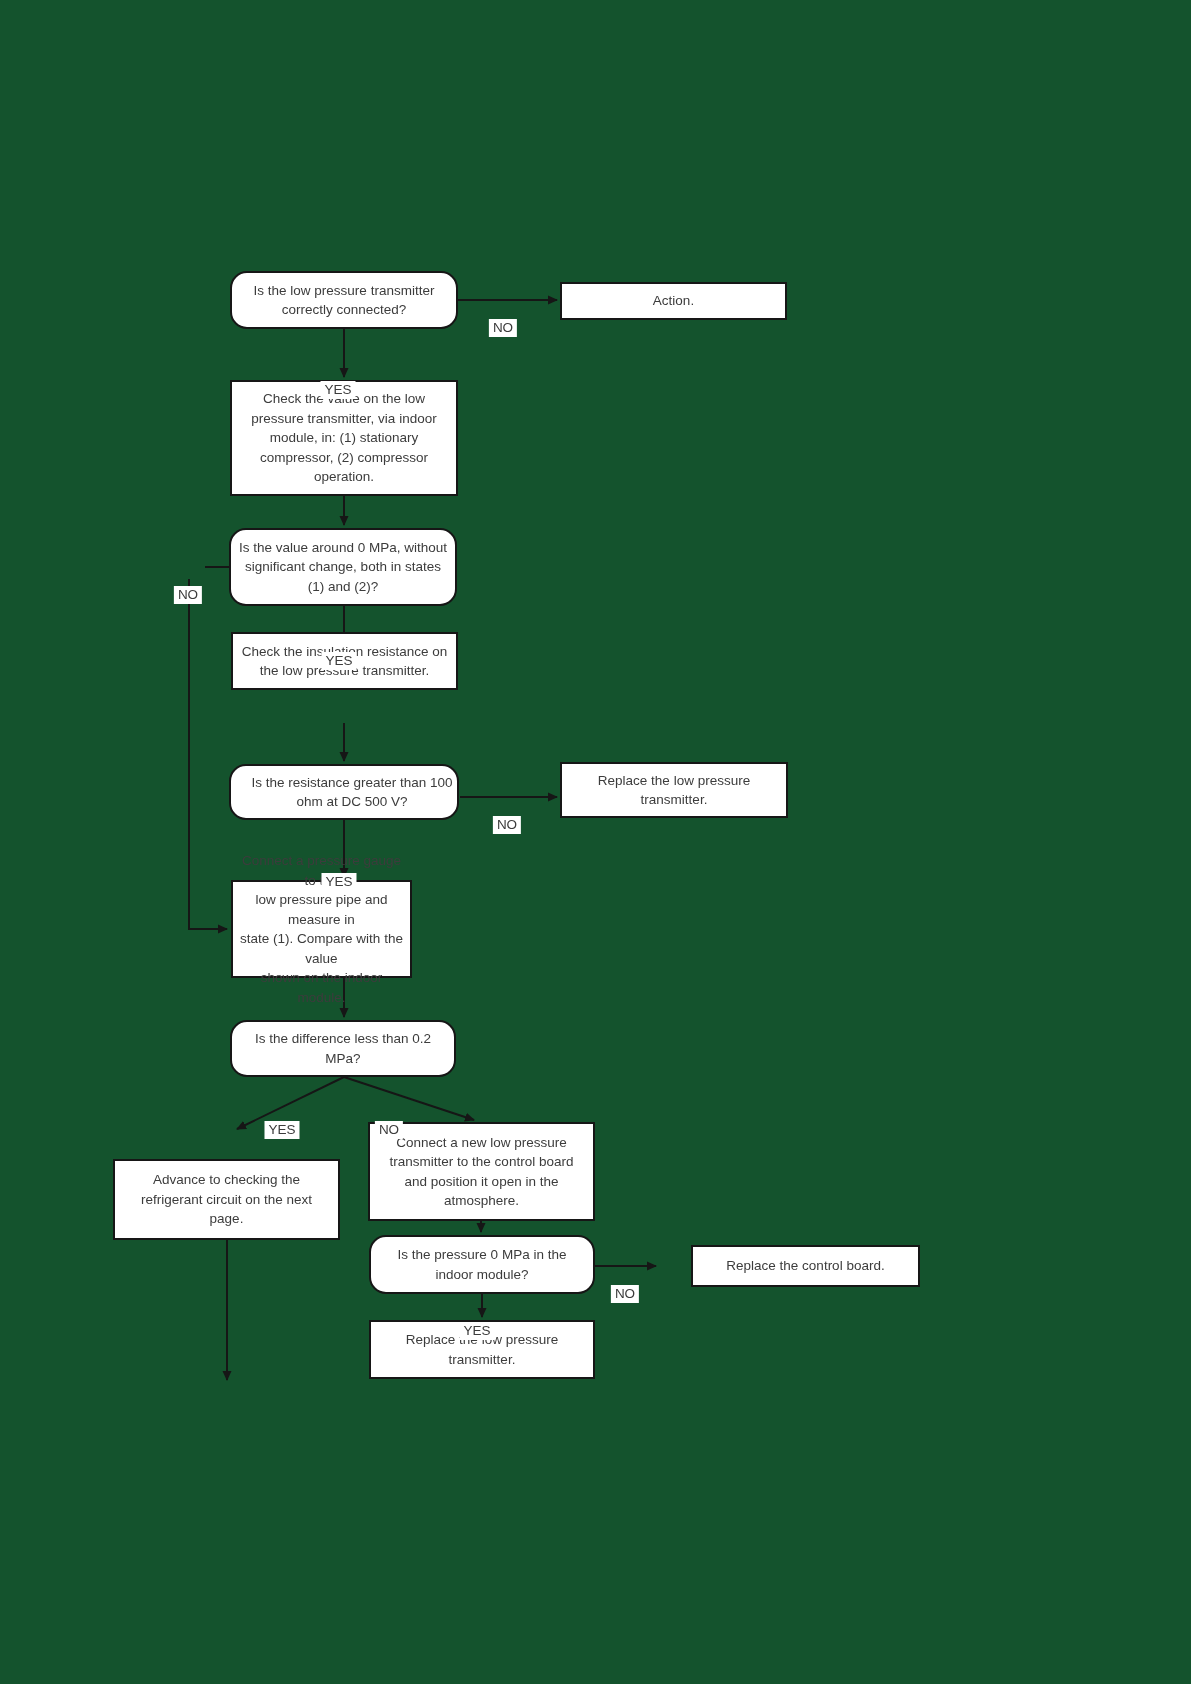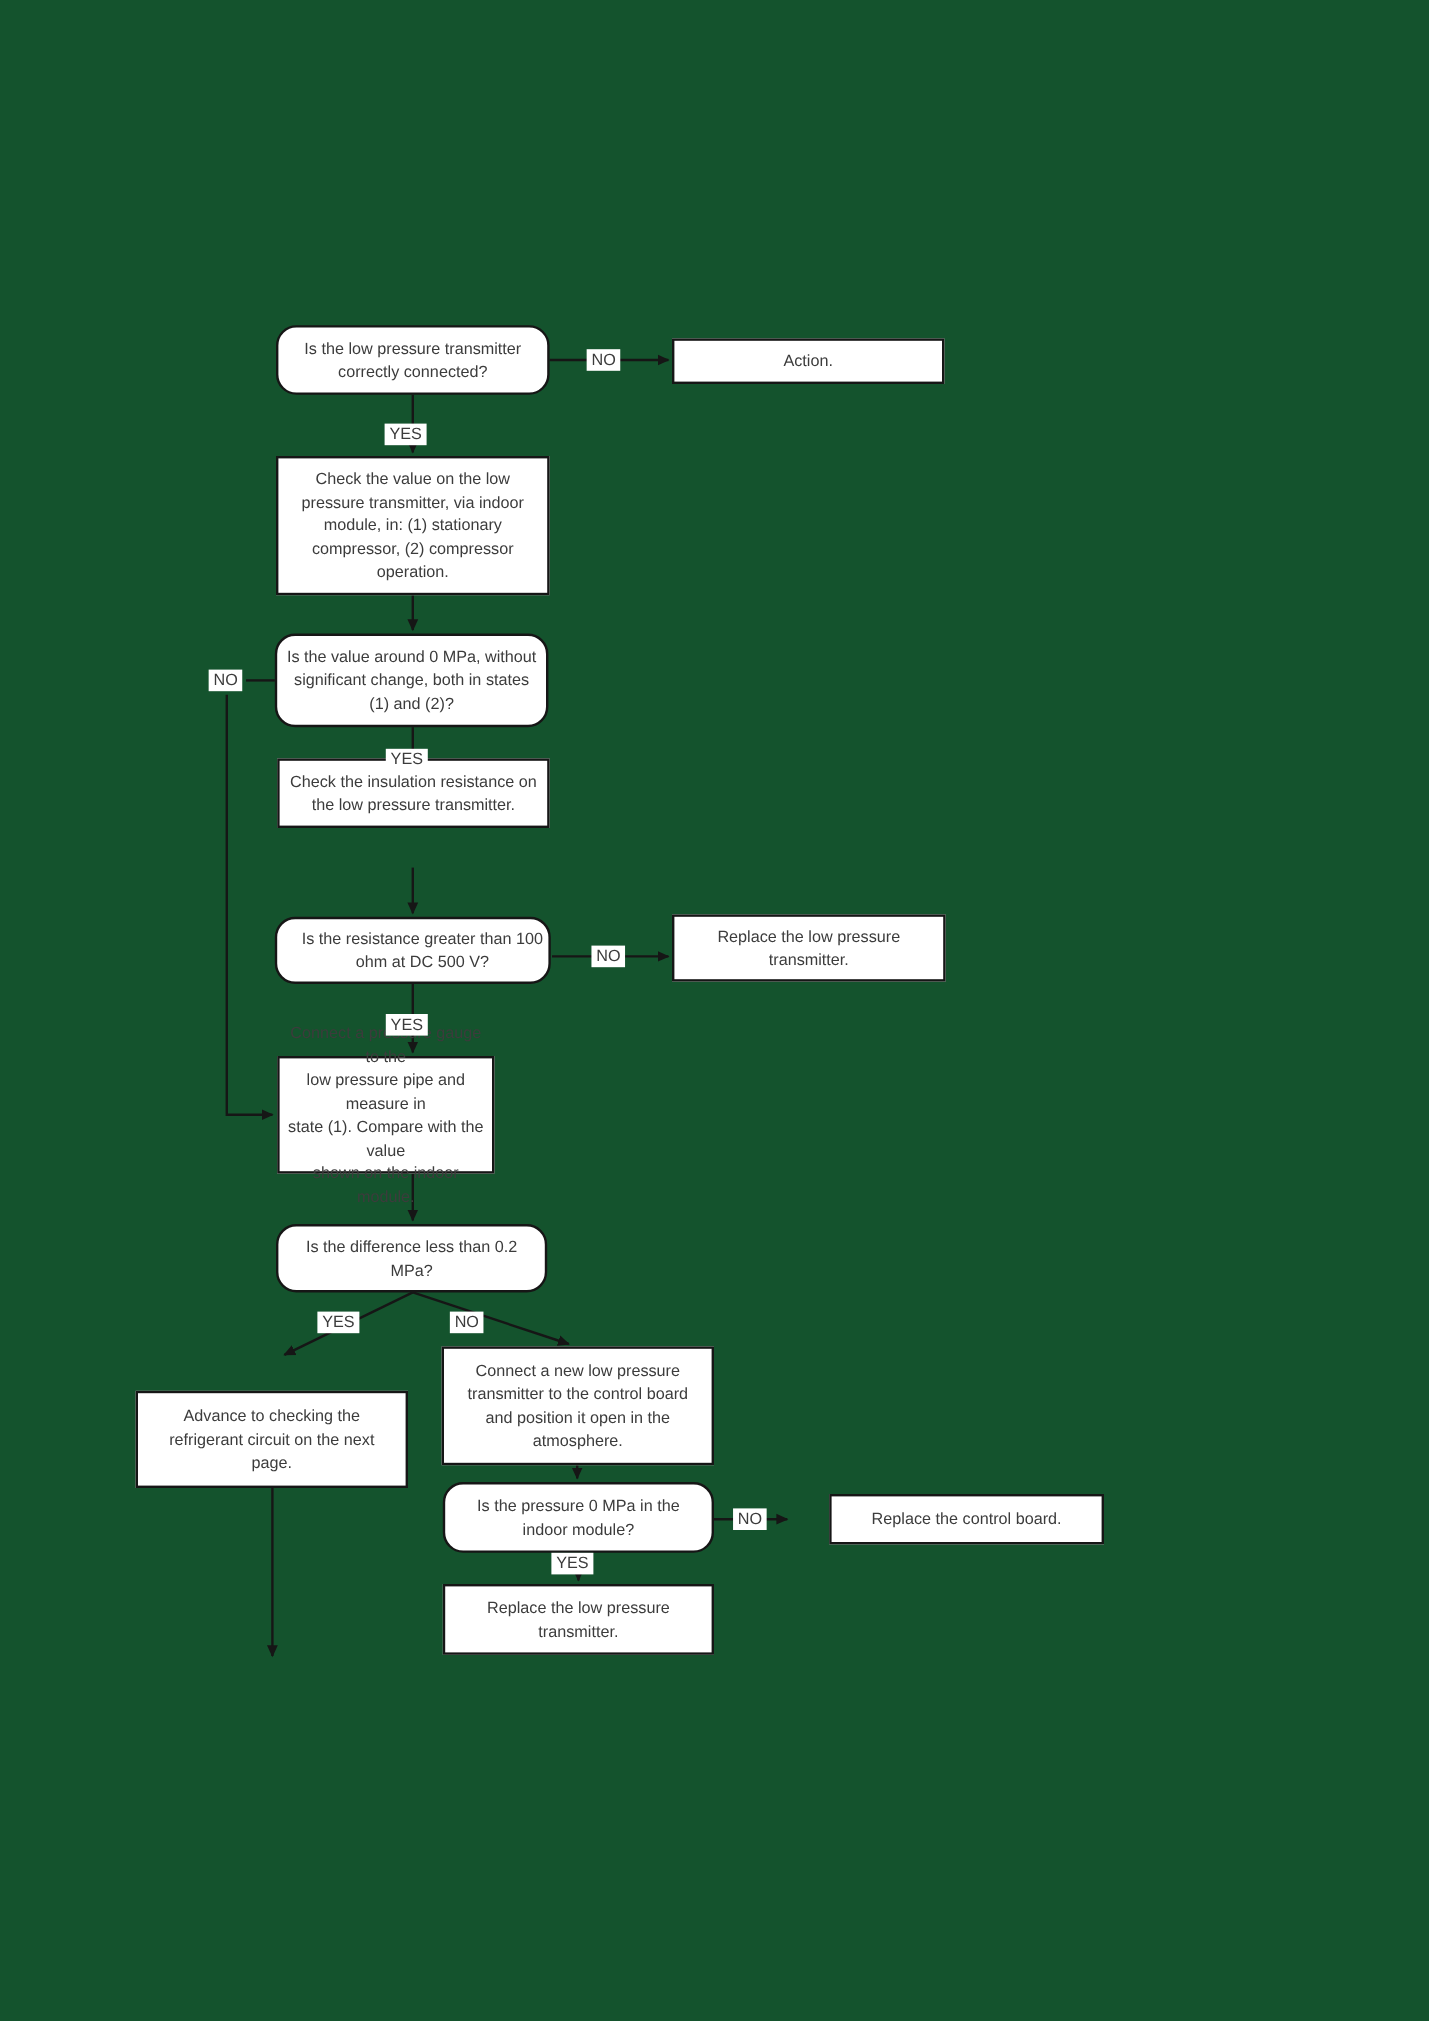--- a/index.html
+++ b/index.html
@@ -32,20 +32,21 @@
   }
   .node.rounded { border-radius: 17px; }
   .edge-label {
     position: absolute;
     transform: translate(-50%, -50%);
     background: #ffffff;
     font-size: 13.5px;
     line-height: 16px;
     padding: 1px 4px;
     color: #3c3c3c;
+    margin-top: 28px;
   }
 
   
   #n-q1              { left:230px; top:271px;  width:228px; height:58px;  }
   #n-action          { left:560px; top:282px;  width:227px; height:38px;  }
   #n-check-value     { left:230px; top:380px;  width:228px; height:116px; }
   #n-q2              { left:229px; top:528px;  width:228px; height:78px;  }
   #n-check-insul     { left:231px; top:632px;  width:227px; height:58px;  }
   #n-q3              { left:229px; top:764px;  width:230px; height:56px;padding-left:20px;  }
   #n-replace-tr1     { left:560px; top:762px;  width:228px; height:56px;  }

